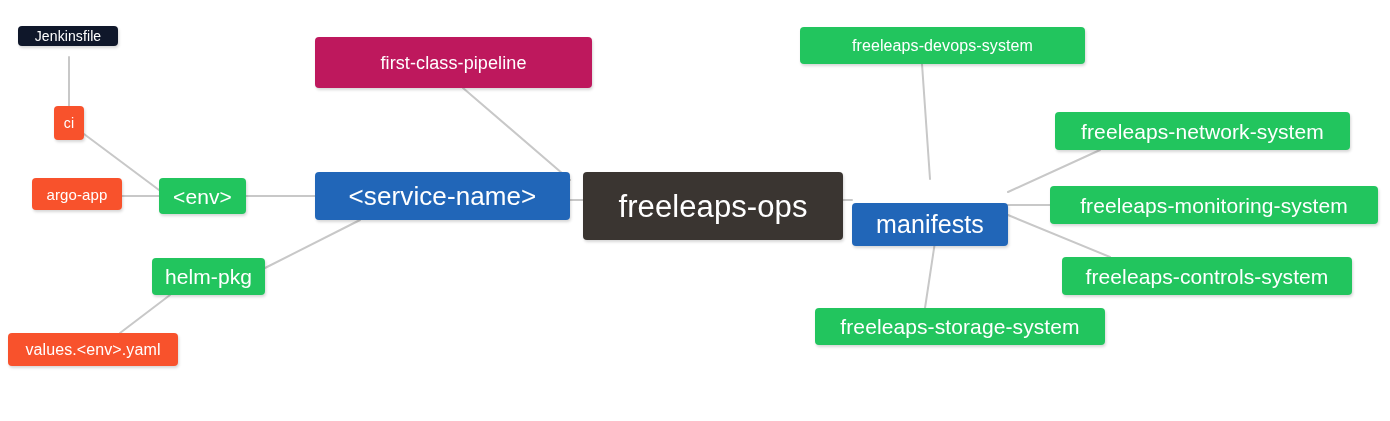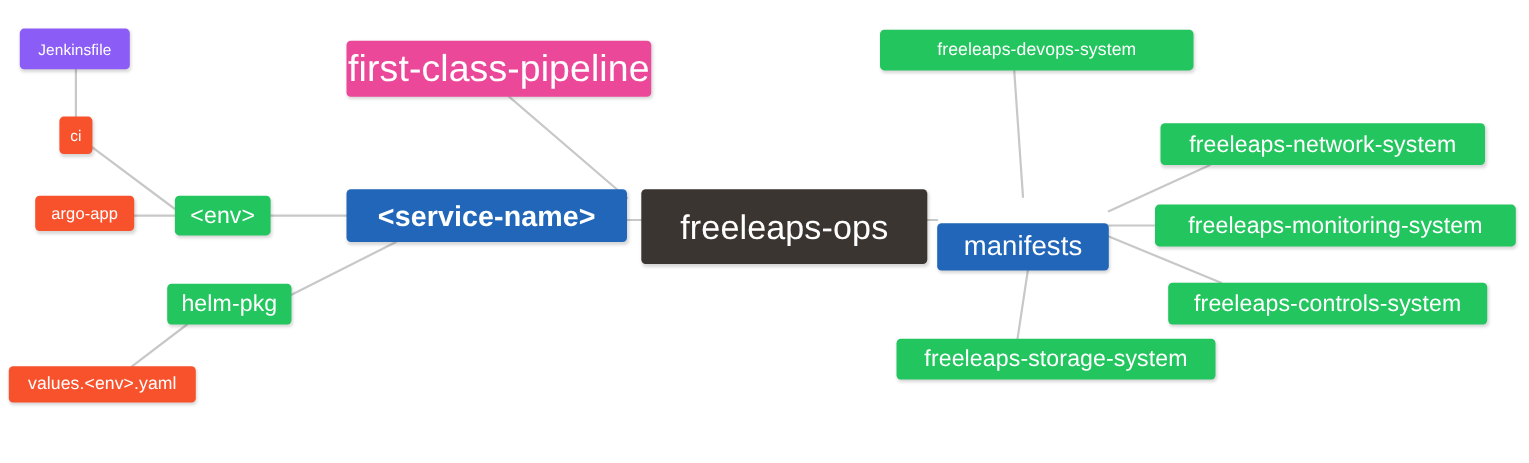--- a/index.html
+++ b/index.html
@@ -65,42 +65,42 @@
       <line x1="170" y1="295" x2="120" y2="333" class="edge" stroke="#c8c8c8"></line>
       <line x1="570" y1="200" x2="583" y2="200" class="edge" stroke="#c8c8c8"></line>
       <line x1="843" y1="200" x2="852" y2="200" class="edge" stroke="#c8c8c8"></line>
       <line x1="930" y1="179" x2="922" y2="64" class="edge" stroke="#c8c8c8"></line>
       <line x1="1008" y1="192" x2="1100" y2="150" class="edge" stroke="#c8c8c8"></line>
       <line x1="1008" y1="205" x2="1050" y2="205" class="edge" stroke="#c8c8c8"></line>
       <line x1="1008" y1="215" x2="1110" y2="257" class="edge" stroke="#c8c8c8"></line>
       <line x1="938" y1="222" x2="925" y2="308" class="edge" stroke="#c8c8c8"></line>
     </svg>
   <div id="node-layer">
-      <div class="node" style="left: 18px; top: 26px; width: 100px; height: 37px; background: #8b5cf6; font-size: 14px;">
+      <div class="node" style="left: 18px; top: 26px; width: 100px; height: 20px; background: #0f172a; font-size: 14px;">
         <span class="node-label">Jenkinsfile</span>
       </div>
       <div class="node" style="left: 54px; top: 106px; width: 30px; height: 34px; background: rgb(248, 82, 44); font-size: 14px;">
         <span class="node-label">ci</span>
       </div>
       <div class="node" style="left: 32px; top: 178px; width: 90px; height: 32px; background: rgb(248, 82, 44); font-size: 15px; align-items: center;">
         <span class="node-label">argo-app</span>
       </div>
       <div class="node" style="left: 159px; top: 178px; width: 87px; height: 36px; background: rgb(34, 197, 94); font-size: 21px;">
         <span class="node-label">&lt;env&gt;</span>
       </div>
       <div class="node" style="left: 152px; top: 258px; width: 113px; height: 37px; background: rgb(34, 197, 94); font-size: 21px;">
         <span class="node-label">helm-pkg</span>
       </div>
       <div class="node" style="left: 8px; top: 333px; width: 170px; height: 33px; background: rgb(248, 82, 44); font-size: 16px;">
         <span class="node-label">values.&lt;env&gt;.yaml</span>
       </div>
-      <div class="node" style="left: 315px; top: 37px; width: 277px; height: 51px; background: #ec4899; font-size: 34px; text-align: right;">
+      <div class="node" style="left: 315px; top: 37px; width: 277px; height: 51px; background: #be185d; font-size: 18px; text-align: right;">
         <span class="node-label">first-class-pipeline</span>
       </div>
-      <div class="node" style="left: 315px; top: 172px; width: 255px; height: 48px; background: rgb(33, 102, 184); font-size: 26px; font-weight: bold;">
+      <div class="node" style="left: 315px; top: 172px; width: 255px; height: 48px; background: rgb(33, 102, 184); font-size: 26px;">
         <span class="node-label">&lt;service-name&gt;</span>
       </div>
       <div class="node" style="left: 583px; top: 172px; width: 260px; height: 68px; background: rgb(58, 53, 49); font-size: 31px;">
         <span class="node-label">freeleaps-ops</span>
       </div>
       <div class="node" style="left: 852px; top: 179px; width: 156px; height: 43px; background: rgb(33, 102, 184); font-size: 25px; margin-top: 24px;">
         <span class="node-label">manifests</span>
       </div>
       <div class="node" style="left: 800px; top: 27px; width: 285px; height: 37px; background: rgb(34, 197, 94); font-size: 16px;">
         <span class="node-label">freeleaps-devops-system</span>

